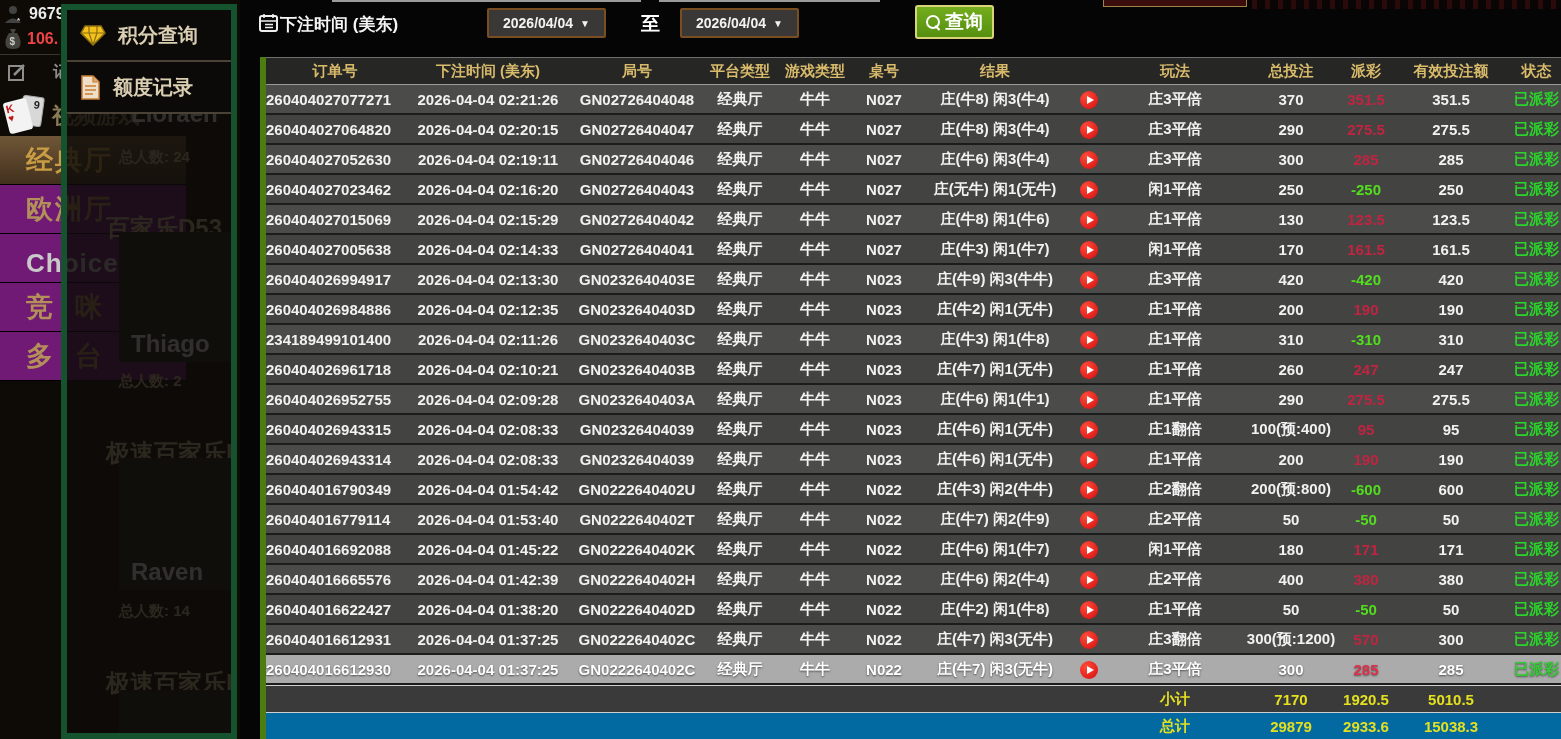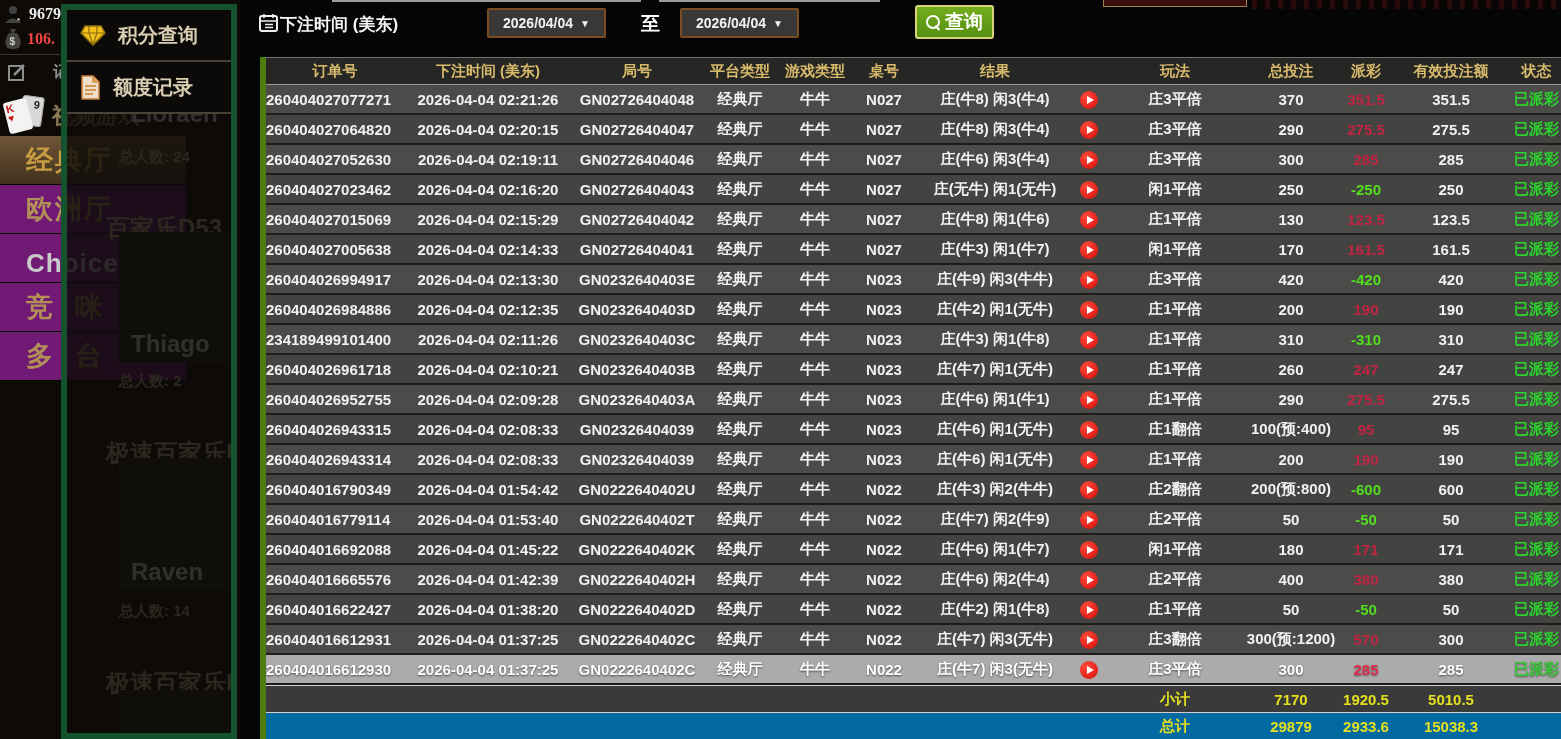--- a/index.html
+++ b/index.html
@@ -5,21 +5,21 @@
   * { margin:0; padding:0; box-sizing:border-box; }
   html,body { background:#000; }
   .screen {
     position:relative; width:1561px; height:739px; overflow:hidden;
     background:#060503; font-family:"Liberation Sans", sans-serif;
     font-weight:bold; color:#eee;
   }
   
   .lobby { position:absolute; left:0; top:0; width:240px; height:739px; background:#0e0b07; }
   .stat-row { position:absolute; left:4px; display:flex; align-items:center; gap:5px; }
-  .stat-val { font-size:16px; color:#ececec;font-family:Liberation Serif, serif; }
+  .stat-val { font-size:16px; color:#ececec; }
   .stat-val.money { color:#ef4444; }
   .side-divider { position:absolute; left:0; top:54px; width:60px; height:1px; background:#3a362e; }
   .edit-row { position:absolute; left:8px; top:62px; display:flex; gap:26px; align-items:center; color:#8d8d8d; font-size:16px; }
   .vid-row { position:absolute; left:6px; top:96px; display:flex; align-items:center; gap:10px; }
   .vid-label { font-size:22px; color:#8a7a55; }
   .card-ico { position:relative; width:36px; height:40px; }
   .card1 { position:absolute; left:0; top:4px; width:24px; height:32px; background:#f3f3f3; border-radius:3px; transform:rotate(-14deg); color:#c21616; font-size:11px; padding:1px 2px; }
   .card1 .hrt { display:block; font-size:10px; line-height:7px; }
   .card2 { position:absolute; left:15px; top:0; width:22px; height:30px; background:#d8d8d8; border-radius:3px; transform:rotate(8deg); color:#222; font-size:11px; text-align:right; padding:1px 3px; border:1px solid #aaa; }
   .nav { position:absolute; left:0; top:136px; width:186px; }

